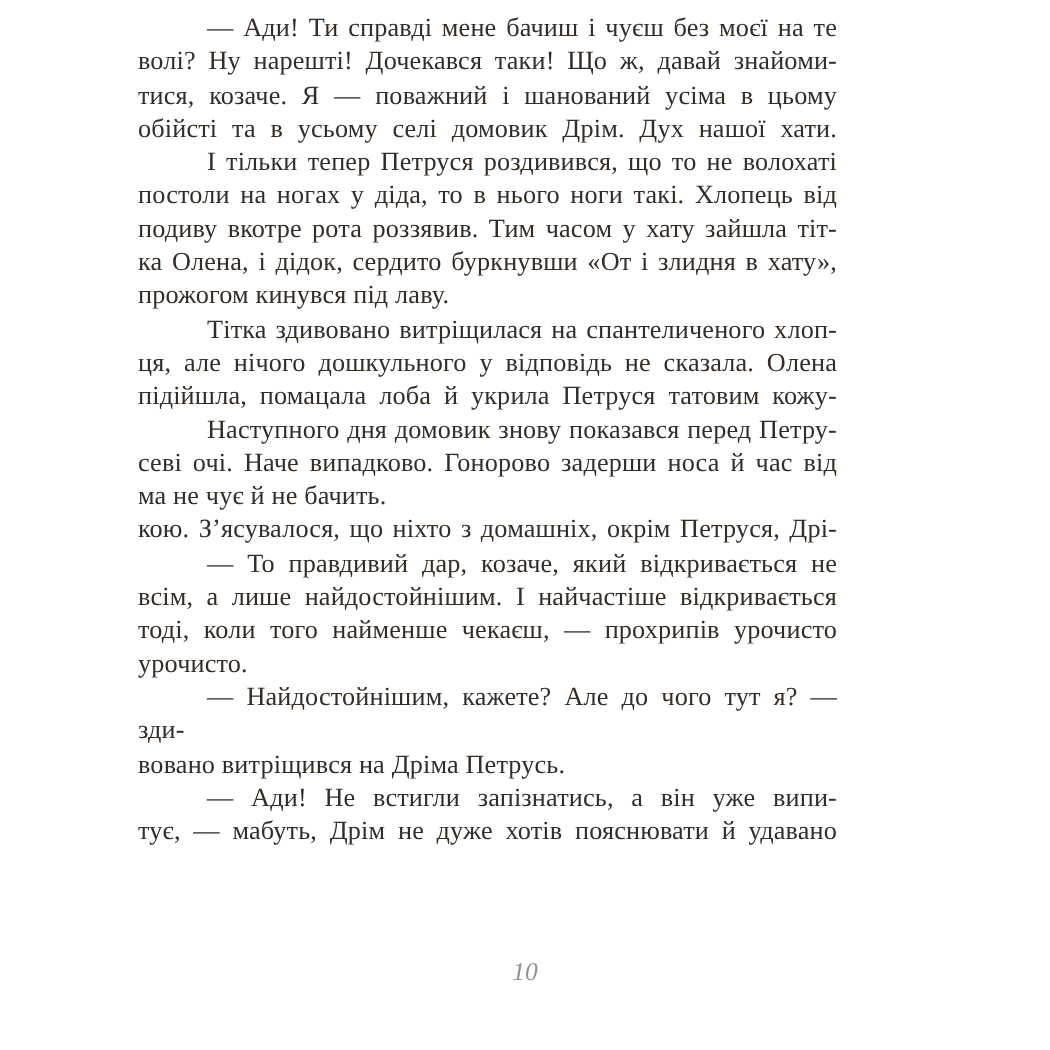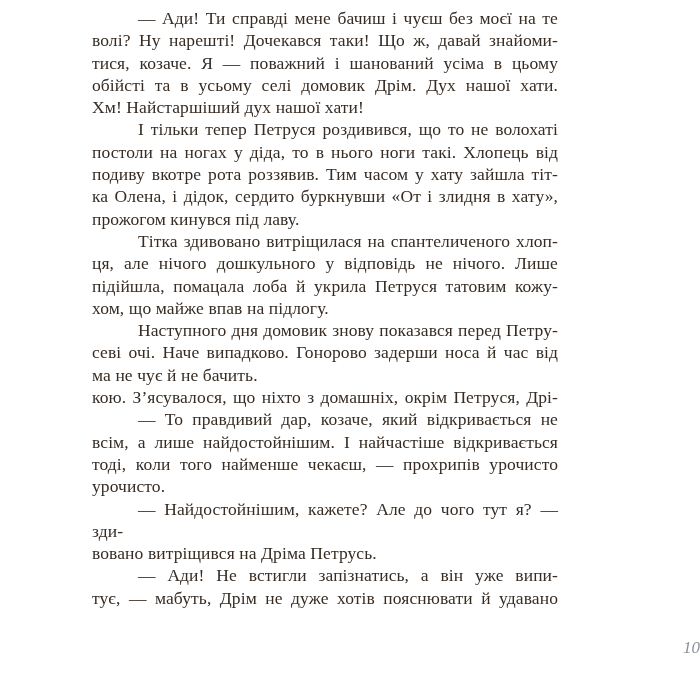--- a/index.html
+++ b/index.html
@@ -39,51 +39,49 @@
     text-indent: 46px;
   }
   .line.last {
     text-align-last: left;
   }
   .page-number {
     position: absolute;
     top: 638px;
     left: 0;
     width: 700px;
-    text-align: right;
+    text-align: center;
     font-family: "Liberation Serif", serif;
     font-style: italic;
     font-size: 17px;
     color: var(--page-number, #8d939b);
   }
 </style>
 </head>
 <body>
 
 <div class="page">
   <div class="text-block">
       <p class="paragraph">
         <span class="line first">— Ади! Ти справді мене бачиш і чуєш без моєї на те</span>
         <span class="line">волі? Ну нарешті! Дочекався таки! Що ж, давай знайоми-</span>
         <span class="line">тися, козаче. Я — поважний і шанований усіма в цьому</span>
         <span class="line">обійсті та в усьому селі домовик Дрім. Дух нашої хати.</span>
-        <span class="line last">Хм! Найстаршіший дух нашої хати!</span>
       </p>
       <p class="paragraph">
         <span class="line first">І тільки тепер Петруся роздивився, що то не волохаті</span>
         <span class="line">постоли на ногах у діда, то в нього ноги такі. Хлопець від</span>
         <span class="line">подиву вкотре рота роззявив. Тим часом у хату зайшла тіт-</span>
         <span class="line">ка Олена, і дідок, сердито буркнувши «От і злидня в хату»,</span>
         <span class="line last">прожогом кинувся під лаву.</span>
       </p>
       <p class="paragraph">
         <span class="line first">Тітка здивовано витріщилася на спантеличеного хлоп-</span>
-        <span class="line">ця, але нічого дошкульного у відповідь не нічого. Лише</span>
+        <span class="line">ця, але нічого дошкульного у відповідь не сказала. Олена</span>
         <span class="line">підійшла, помацала лоба й укрила Петруся татовим кожу-</span>
-        <span class="line last">хом, що майже впав на підлогу.</span>
       </p>
       <p class="paragraph">
         <span class="line first">Наступного дня домовик знову показався перед Петру-</span>
         <span class="line">севі очі. Наче випадково. Гонорово задерши носа й час від</span>
         <span class="line last">ма не чує й не бачить.</span>
         <span class="line">кою. З’ясувалося, що ніхто з домашніх, окрім Петруся, Дрі-</span>
       </p>
       <p class="paragraph">
         <span class="line first">— То правдивий дар, козаче, який відкривається не</span>
         <span class="line">всім, а лише найдостойнішим. І найчастіше відкривається</span>

